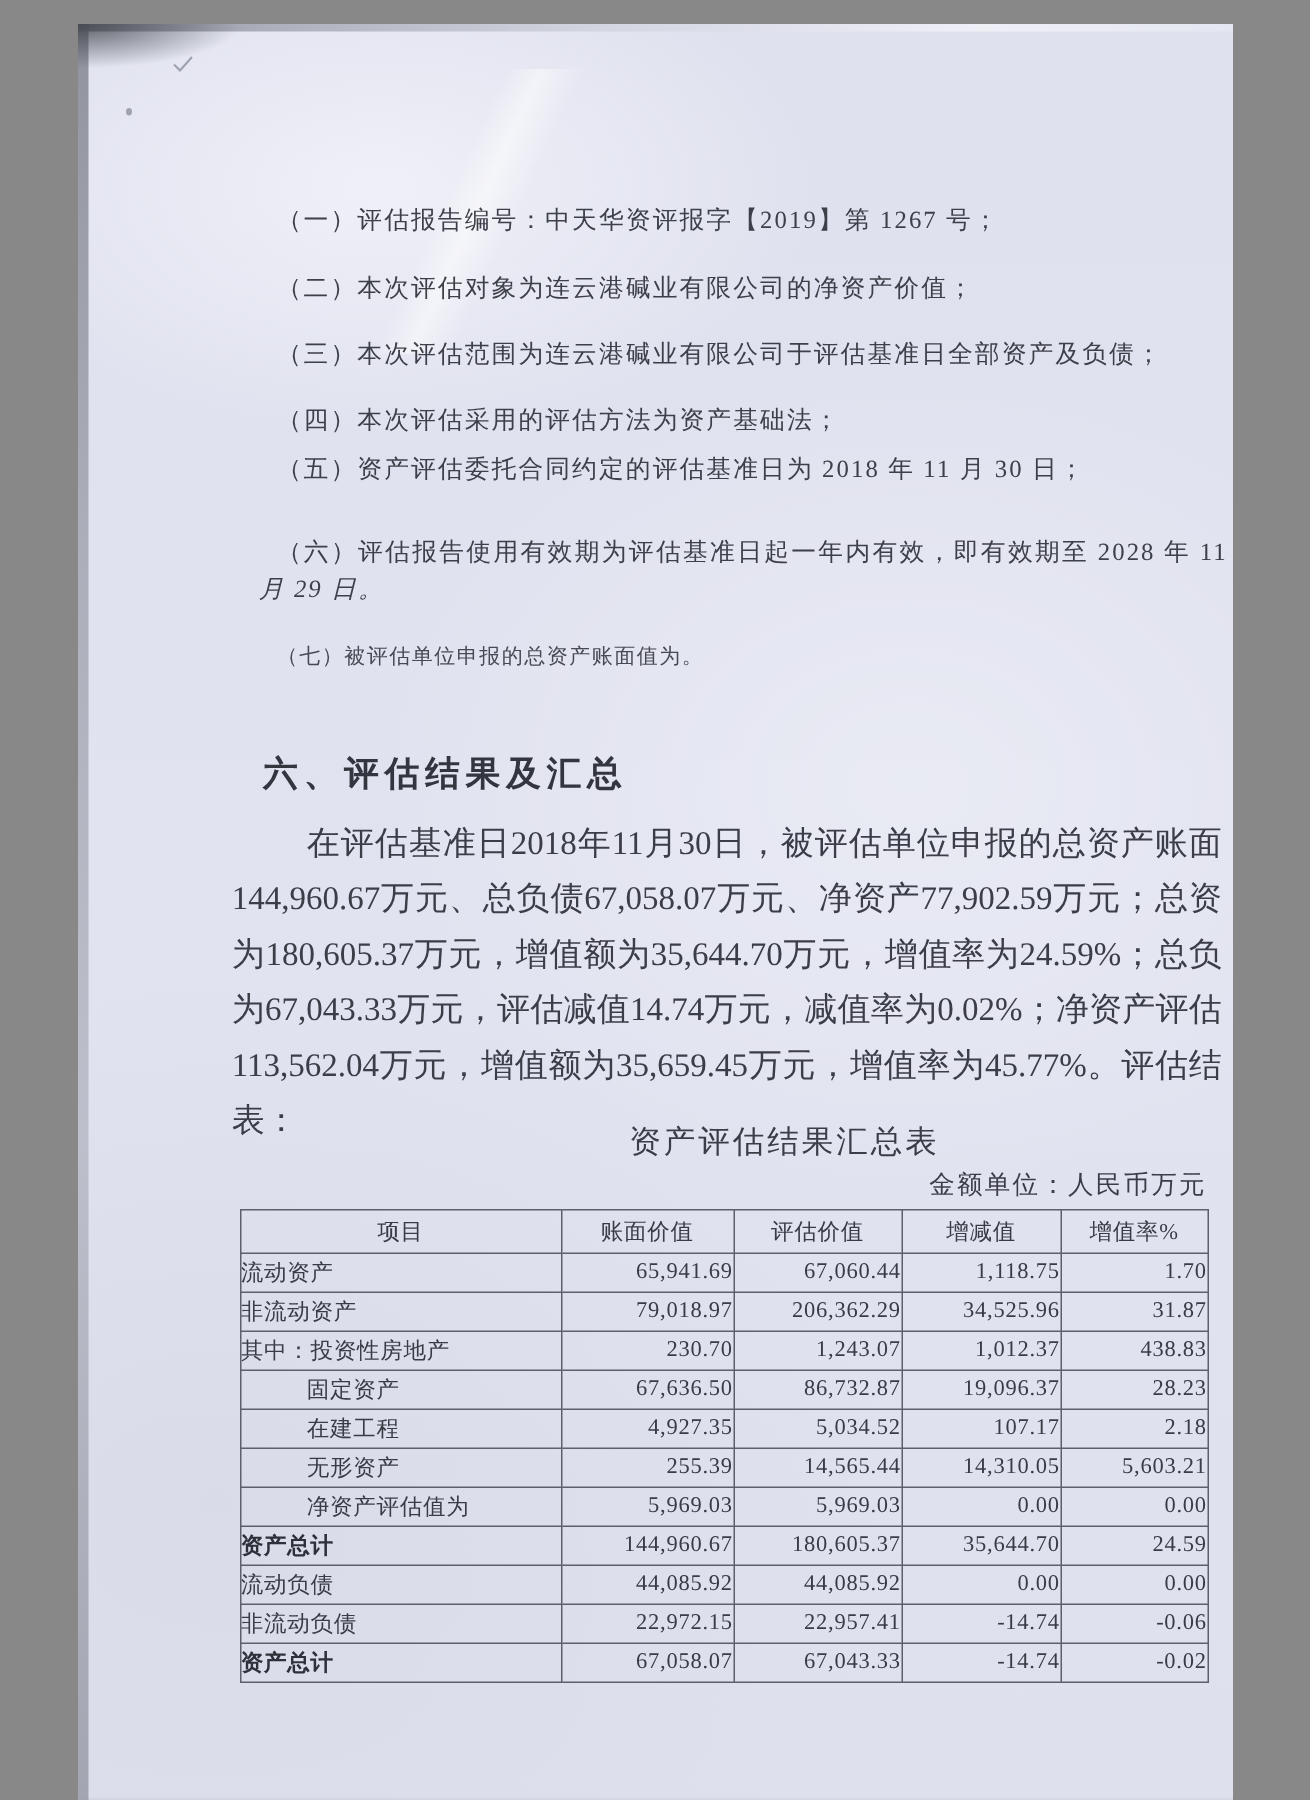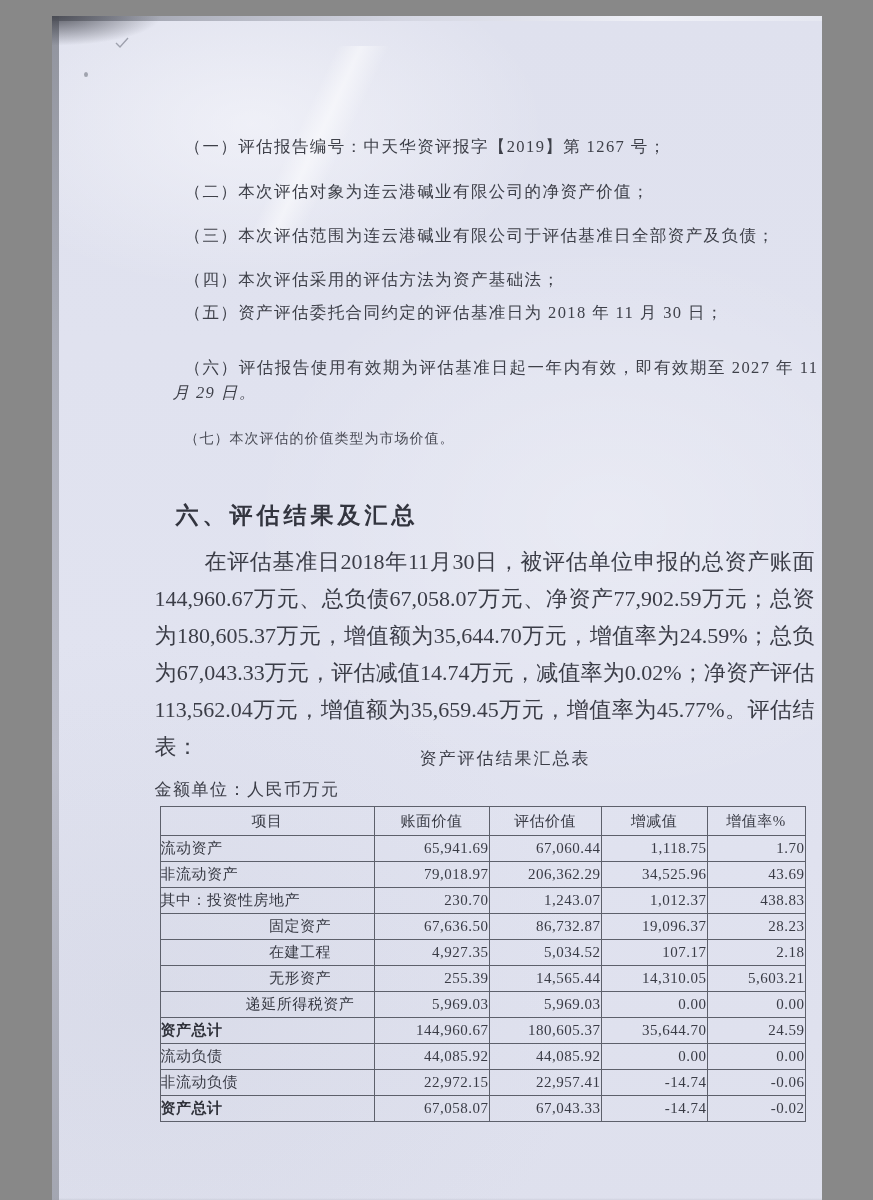--- a/index.html
+++ b/index.html
@@ -55,40 +55,40 @@
     white-space:nowrap;
   }
 
   
   .para{position:absolute;left:103px;top:527px;width:660px;font-size:22px;color:#3b3d47;}
   .para-line{height:37px;line-height:37px;text-align:justify;text-align-last:justify;overflow:hidden;}
   .para-line.first{text-indent:50px;}
   .para-line.last{text-align:left;text-align-last:left;}
 
   
-  .tbl-title{position:absolute;left:368px;top:731px;font-size:17px;letter-spacing:2px;white-space:nowrap;color:#3b3d47;}
-  .tbl-unit{position:absolute;left:103px;top:762px;width:650px;text-align:left;
+  .tbl-title{position:absolute;left:368px;top:731px;font-size:21px;letter-spacing:2px;white-space:nowrap;color:#3b3d47;}
+  .tbl-unit{position:absolute;left:103px;top:762px;width:650px;text-align:right;
     font-size:17px;letter-spacing:1.5px;color:#3b3d47;}
 
   
   table.summary{
     position:absolute;left:108px;top:790px;width:645px;
     border-collapse:collapse;table-layout:fixed;
     font-size:15px;color:#393b45;letter-spacing:.5px;
   }
   table.summary th, table.summary td{
     border:1px solid #5d606b;
     padding:0;height:25px;vertical-align:middle;
     overflow:hidden;white-space:nowrap;
   }
   table.summary th{height:28px;font-weight:normal;text-align:center;}
   col.c0{width:214px;} col.c1{width:115px;} col.c2{width:112px;} col.c3{width:106px;} col.c4{width:98px;}
   td.c-item{text-align:left;padding-left:6px;}
   td.c-num{text-align:right;padding-right:10px;}
-  tr.sub td.c-item{padding-left:66px;text-align:center;}
+  tr.sub td.c-item{padding-left:44px;}
   tr.total td.c-item{font-weight:bold;color:#2f313a;}
 </style>
 </head>
 <body>
 
 <div class="page">
 
   <div class="crease"></div>
   <div class="edge-top"></div>
   <div class="edge-left"></div>
@@ -99,23 +99,23 @@
   <div class="speck"></div>
   <svg class="checkmark" viewBox="0 0 16 14">
     <polyline points="2,7 6,11 14,2" fill="none" stroke="#878a97" stroke-width="1.4"></polyline>
   </svg>
 
   <div class="intro-line i0">（一）评估报告编号：中天华资评报字【2019】第 1267 号；</div>
   <div class="intro-line i1">（二）本次评估对象为连云港碱业有限公司的净资产价值；</div>
   <div class="intro-line i3">（四）本次评估采用的评估方法为资产基础法；</div>
   <div class="intro-line i2">（三）本次评估范围为连云港碱业有限公司于评估基准日全部资产及负债；</div>
   <div class="intro-line i4">（五）资产评估委托合同约定的评估基准日为 2018 年 11 月 30 日；</div>
-  <div class="intro-line i5">（六）评估报告使用有效期为评估基准日起一年内有效，即有效期至 2027 年 11</div>
+  <div class="intro-line i5">（六）评估报告使用有效期为评估基准日起一年内有效，即有效期至 2028 年 11</div>
   <div class="intro-line i5b">月 29 日。</div>
-  <div class="intro-line i6">（七）本次评估的价值类型为市场价值。</div>
+  <div class="intro-line i6">（七）被评估单位申报的总资产账面值为。</div>
 
   <div class="heading">六、评估结果及汇总</div>
 
   <div class="para">
     <div class="para-line first">在评估基准日2018年11月30日，被评估单位申报的总资产账面值为</div>
     <div class="para-line">144,960.67万元、总负债67,058.07万元、净资产77,902.59万元；总资产评估值</div>
     <div class="para-line">为180,605.37万元，增值额为35,644.70万元，增值率为24.59%；总负债评估值</div>
     <div class="para-line">为67,043.33万元，评估减值14.74万元，减值率为0.02%；净资产评估值为</div>
     <div class="para-line">113,562.04万元，增值额为35,659.45万元，增值率为45.77%。评估结果详见下</div>
     <div class="para-line last">表：</div>
@@ -147,21 +147,21 @@
         <td class="c-num">65,941.69</td>
         <td class="c-num">67,060.44</td>
         <td class="c-num">1,118.75</td>
         <td class="c-num">1.70</td>
       </tr>
       <tr>
         <td class="c-item">非流动资产</td>
         <td class="c-num">79,018.97</td>
         <td class="c-num">206,362.29</td>
         <td class="c-num">34,525.96</td>
-        <td class="c-num">43.69</td>
+        <td class="c-num">31.87</td>
       </tr>
       <tr>
         <td class="c-item">其中：投资性房地产</td>
         <td class="c-num">230.70</td>
         <td class="c-num">1,243.07</td>
         <td class="c-num">1,012.37</td>
         <td class="c-num">438.83</td>
       </tr>
       <tr class="sub">
         <td class="c-item">固定资产</td>
@@ -178,21 +178,21 @@
         <td class="c-num">2.18</td>
       </tr>
       <tr class="sub">
         <td class="c-item">无形资产</td>
         <td class="c-num">255.39</td>
         <td class="c-num">14,565.44</td>
         <td class="c-num">14,310.05</td>
         <td class="c-num">5,603.21</td>
       </tr>
       <tr class="sub">
-        <td class="c-item">递延所得税资产</td>
+        <td class="c-item">净资产评估值为</td>
         <td class="c-num">5,969.03</td>
         <td class="c-num">5,969.03</td>
         <td class="c-num">0.00</td>
         <td class="c-num">0.00</td>
       </tr>
       <tr class="total">
         <td class="c-item">资产总计</td>
         <td class="c-num">144,960.67</td>
         <td class="c-num">180,605.37</td>
         <td class="c-num">35,644.70</td>

